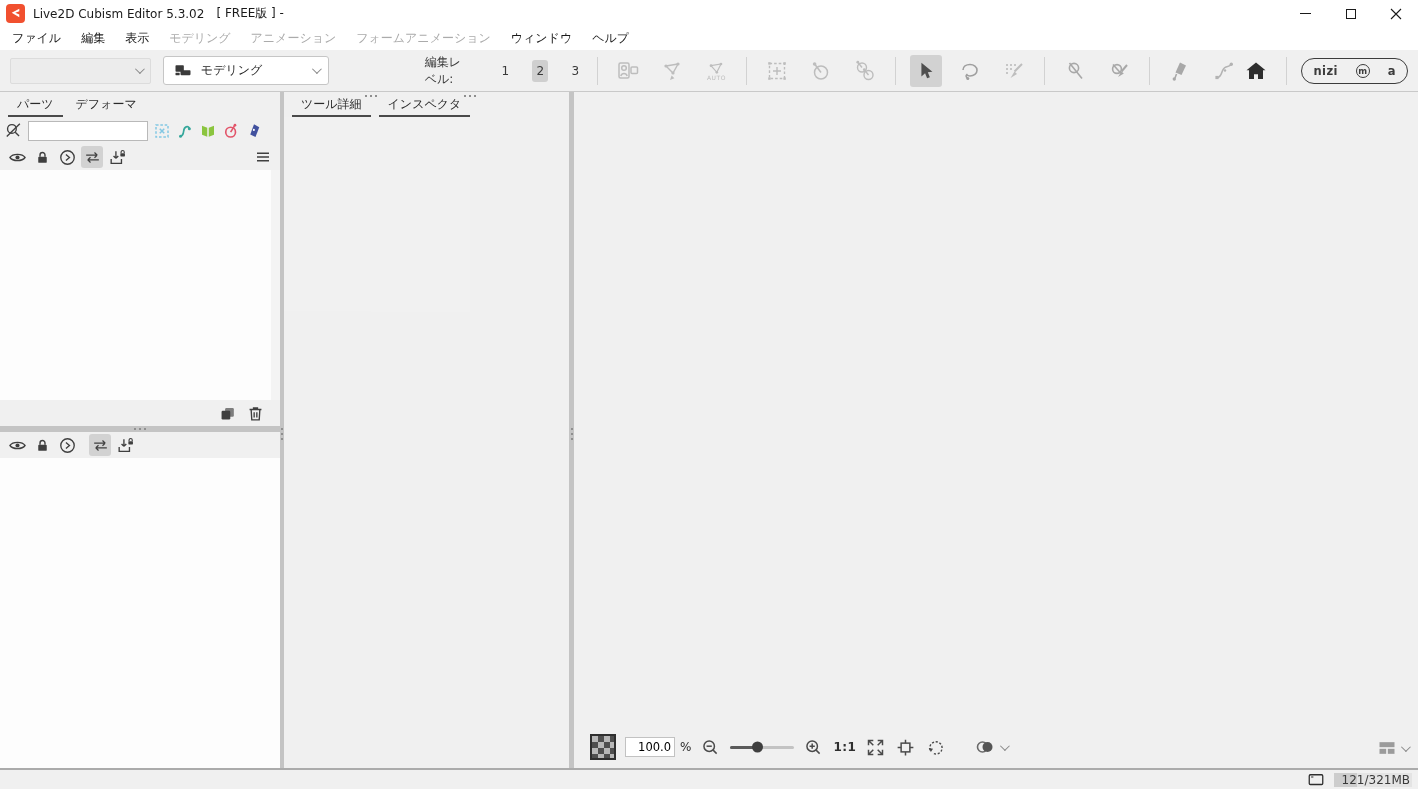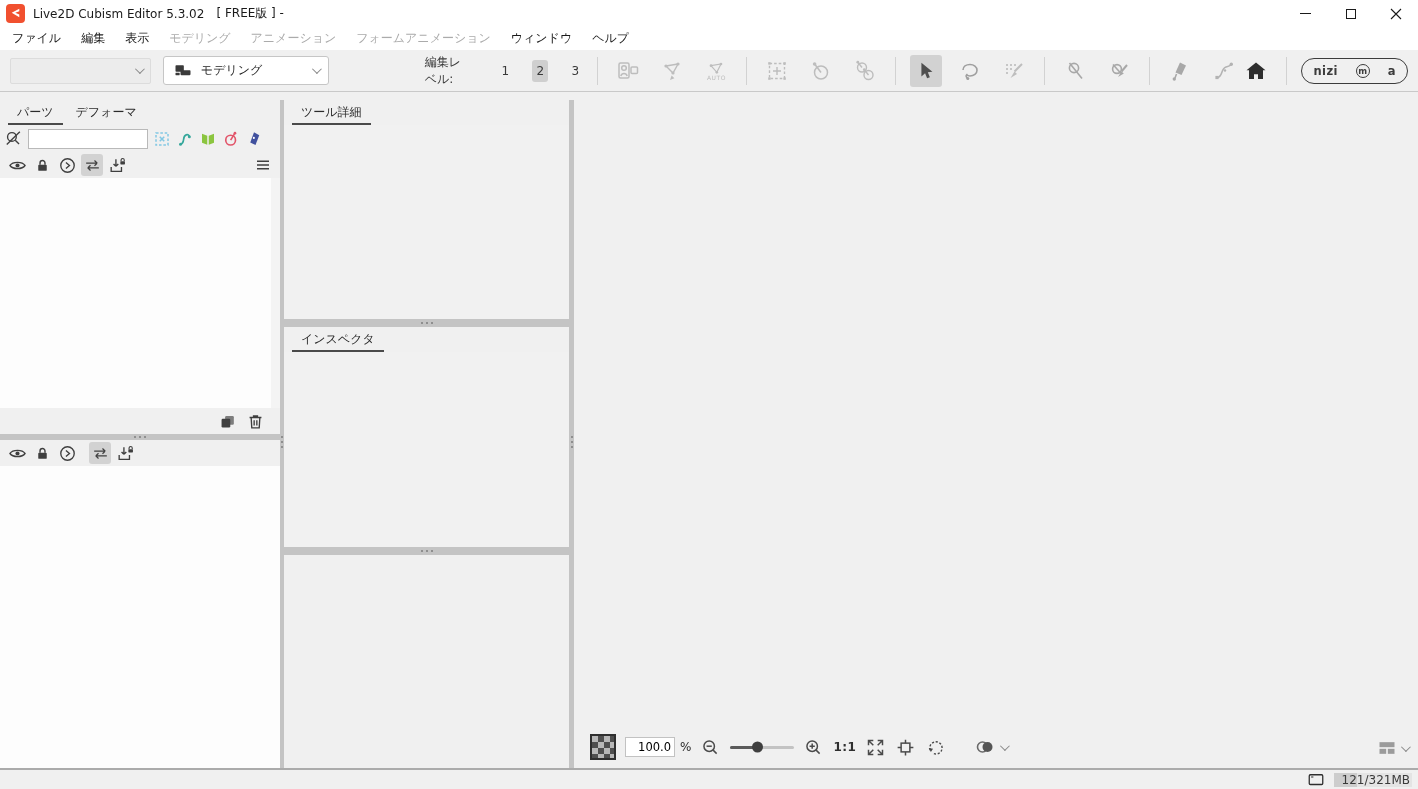--- a/index.html
+++ b/index.html
@@ -35,30 +35,30 @@
   .tb-sep { width:1px; height:28px; background:#d2d2d2; margin:0 14px; flex:0 0 auto; }
   .tbtn { width:32px; height:32px; display:flex; flex-direction:column; align-items:center; justify-content:center; border-radius:3px; flex:0 0 auto; }
   .tbtn.selected { background:#d2d2d2; }
   .tgroup { display:flex; align-items:center; gap:12px; }
   .auto-label { font-size:6px; color:#bdbdbd; letter-spacing:.5px; line-height:5px; margin-top:-2px; }
   .right-tools { margin-left:auto; display:flex; align-items:center; }
   .nizima { border:1.6px solid #3c3c3c; border-radius:14px; height:26px; padding:0 11px; display:flex; align-items:center; gap:17px; color:#3c3c3c; font-weight:bold; font-size:11.5px; letter-spacing:.4px; background:#f0f0f0; }
   .nizima .m-circle { width:14px; height:14px; border:1.6px solid #3c3c3c; border-radius:50%; display:flex; align-items:center; justify-content:center; font-size:8.5px; margin:0 1px; }
 
   
-  .workspace { flex:1; display:flex; min-height:0; background:#f0f0f0;margin-top:8px; }
+  .workspace { flex:1; display:flex; min-height:0; background:#f0f0f0; }
   .leftcol { width:280px; display:flex; flex-direction:column; flex:0 0 auto; }
   .vdivider { width:4px; background:#c4c4c4; position:relative; flex:0 0 auto; }
   .vdivider.wide { width:5px; }
   .vdots { position:absolute; top:336px; left:50%; transform:translateX(-50%); display:flex; flex-direction:column; gap:3px; }
   .vdots i, .hdots i { width:2px; height:2px; background:#8f8f8f; display:block; }
   .hdivider { height:6px; background:#c4c4c4; position:relative; flex:0 0 auto; }
   .hdots { position:absolute; left:50%; top:50%; transform:translate(-50%,-50%); display:flex; gap:3px; }
 
-  .midcol { width:285px; display:flex; flex-direction:column; flex:0 0 auto;text-align:center; }
+  .midcol { width:285px; display:flex; flex-direction:row; flex:0 0 auto;text-align:center; }
   .panel-tabbar { height:25px; background:#f0f0f0; display:flex; align-items:flex-end; padding-left:8px; gap:4px; flex:0 0 auto; }
   .ptab { padding:3px 9px 2px; color:#2a2a2a; border-bottom:2px solid transparent; }
   .ptab.active { border-bottom:2px solid #4a4a4a; }
   .panel-body-gray { flex:1; background:#f1f1f1; min-height:0; }
   .panel-body-white { flex:1; background:#fdfdfd; min-height:0; position:relative; }
 
   
   .parts-panel { height:334px; display:flex; flex-direction:column; flex:0 0 auto; background:#f0f0f0; }
   .deformer-panel { flex:1; display:flex; flex-direction:column; min-height:0; background:#f0f0f0; }
   .search-row { height:27px; display:flex; align-items:center; padding:0 6px 0 4px; gap:5px; flex:0 0 auto; }

